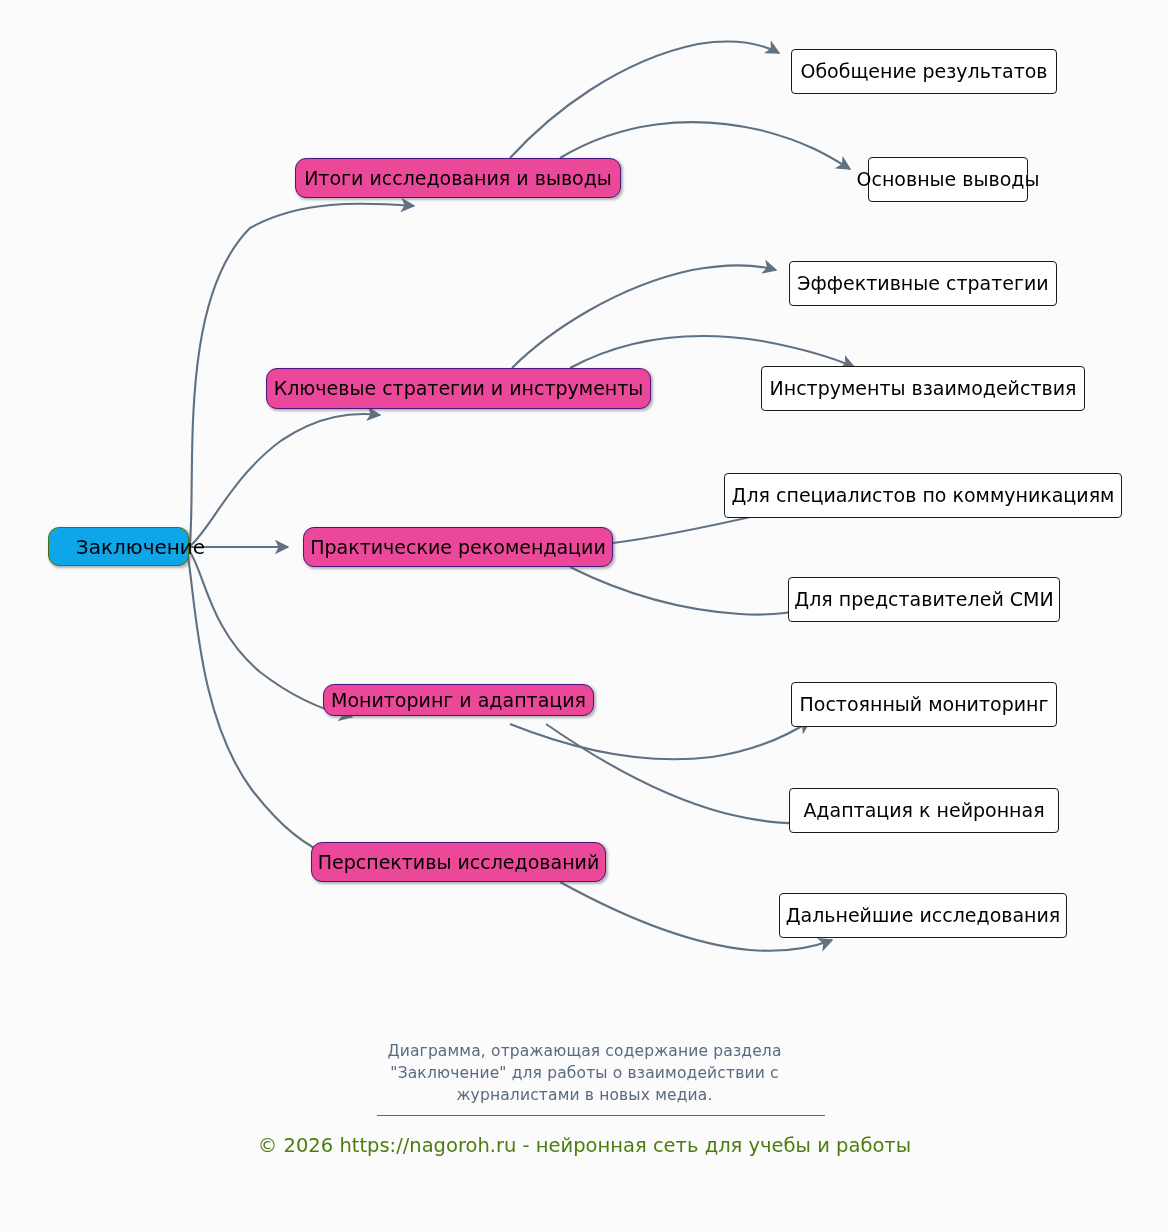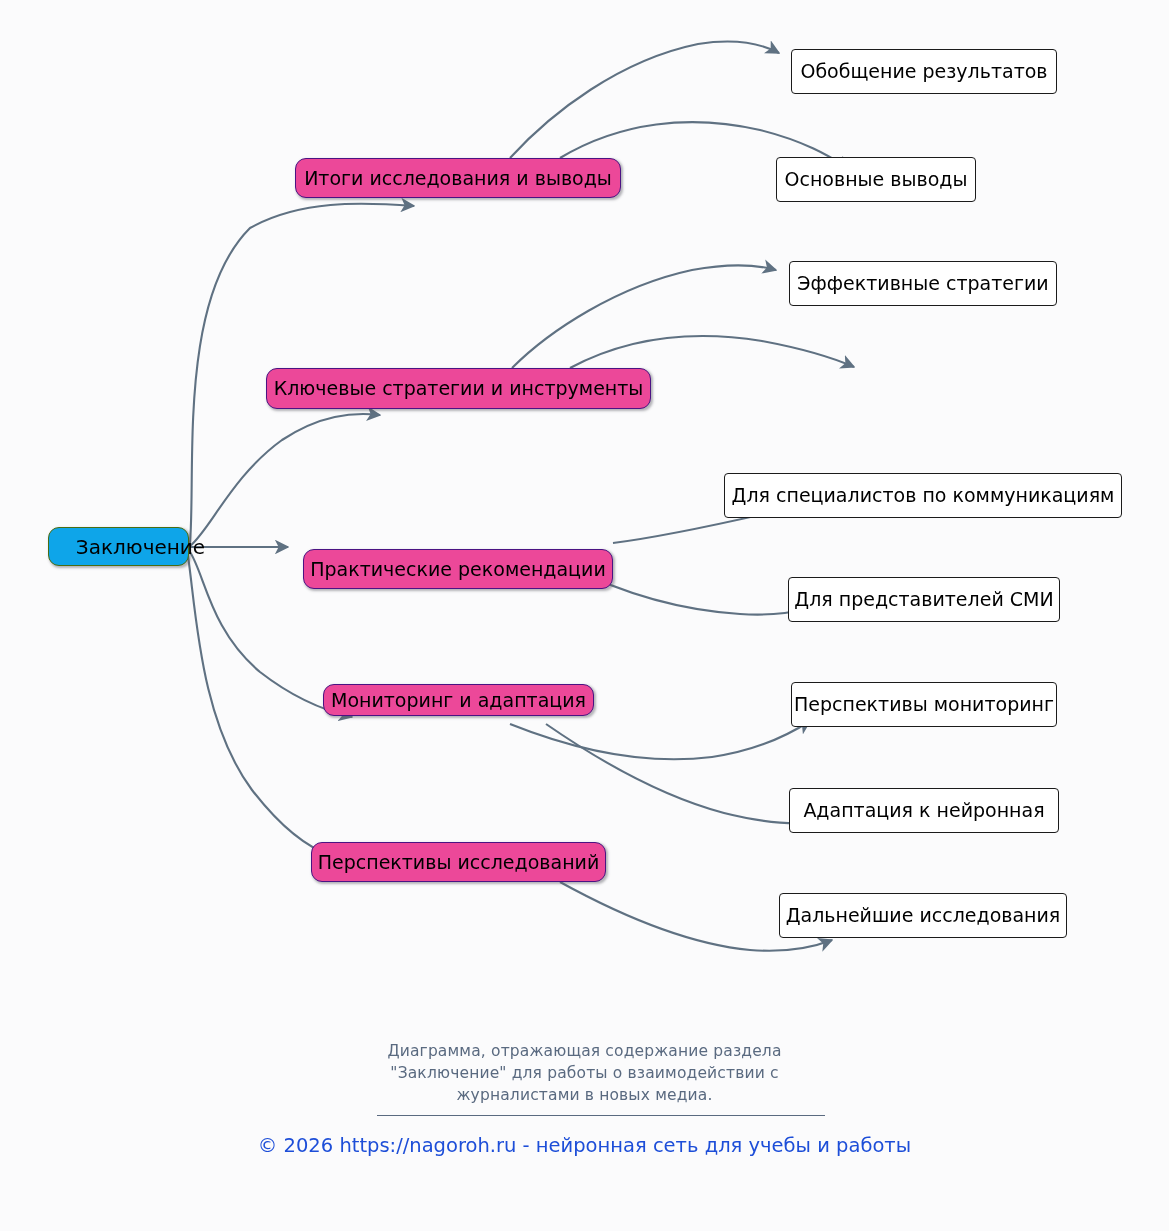--- a/index.html
+++ b/index.html
@@ -78,21 +78,21 @@
     height: 0;
     border-top: 1.3px solid #5a6a80;
   }
   #footer {
     position: absolute;
     left: 0;
     top: 1133px;
     width: 1169px;
     text-align: center;
     font-size: 19.5px;
-    color: #1d4ed8;
+    color: #4d7c0f;
     line-height: 1.3;
   }
 </style>
 </head>
 <body>
 
 <div id="canvas">
 
   <svg id="edges" viewBox="0 0 1169 1231">
     <defs>
@@ -127,46 +127,49 @@
   <div class="node node-root" style="left:48px;top:527px;width:141px;height:39px;">
     <span>Заключение</span>
   </div>
 
   <div class="node node-branch" style="left:295px;top:158px;width:326px;height:40px;">
     <span>Итоги исследования и выводы</span>
   </div>
   <div class="node node-leaf" style="left:791px;top:49px;width:266px;height:45px;">
     <span>Обобщение результатов</span>
   </div>
-  <div class="node node-leaf" style="left:776px;top:157px;width:200px;height:45px;">
+  <div class="node node-leaf" style="left:868px;top:157px;width:160px;height:45px;">
     <span>Основные выводы</span>
   </div>
 
   <div class="node node-branch" style="left:266px;top:368px;width:385px;height:41px;">
     <span>Ключевые стратегии и инструменты</span>
   </div>
   <div class="node node-leaf" style="left:789px;top:261px;width:268px;height:45px;">
     <span>Эффективные стратегии</span>
   </div>
+  <div class="node node-leaf" style="left:761px;top:366px;width:324px;height:45px;">
+    <span>Инструменты взаимодействия</span>
+  </div>
 
-  <div class="node node-branch" style="left:303px;top:549px;width:310px;height:40px;">
+  <div class="node node-branch" style="left:303px;top:527px;width:310px;height:40px;">
     <span>Практические рекомендации</span>
   </div>
   <div class="node node-leaf" style="left:724px;top:473px;width:398px;height:45px;">
     <span>Для специалистов по коммуникациям</span>
   </div>
   <div class="node node-leaf" style="left:788px;top:577px;width:272px;height:45px;">
     <span>Для представителей СМИ</span>
   </div>
 
   <div class="node node-branch" style="left:323px;top:684px;width:271px;height:32px;">
     <span>Мониторинг и адаптация</span>
   </div>
   <div class="node node-leaf" style="left:791px;top:682px;width:266px;height:45px;">
-    <span>Перспективы мониторинг</span>
+    <span>Постоянный мониторинг</span>
   </div>
   <div class="node node-leaf" style="left:789px;top:788px;width:270px;height:45px;">
     <span>Адаптация к нейронная</span>
   </div>
 
   <div class="node node-branch" style="left:311px;top:842px;width:295px;height:40px;">
     <span>Перспективы исследований</span>
   </div>
   <div class="node node-leaf" style="left:779px;top:893px;width:288px;height:45px;">
     <span>Дальнейшие исследования</span>

